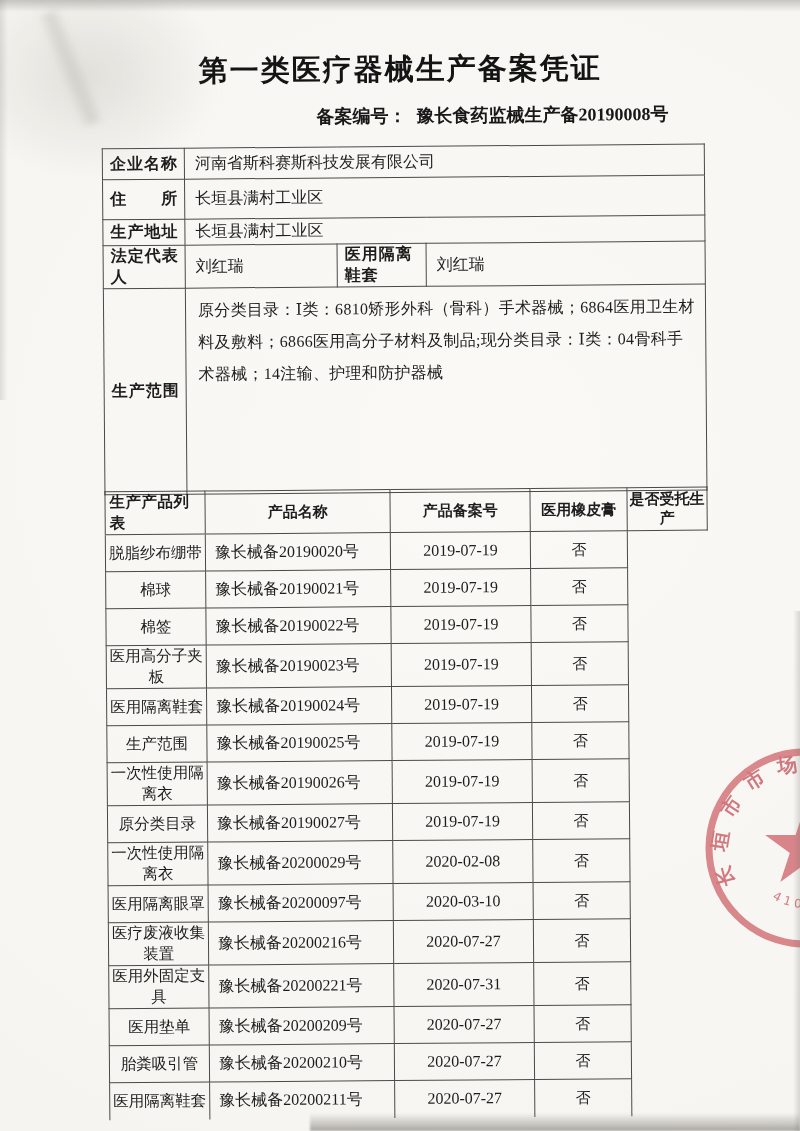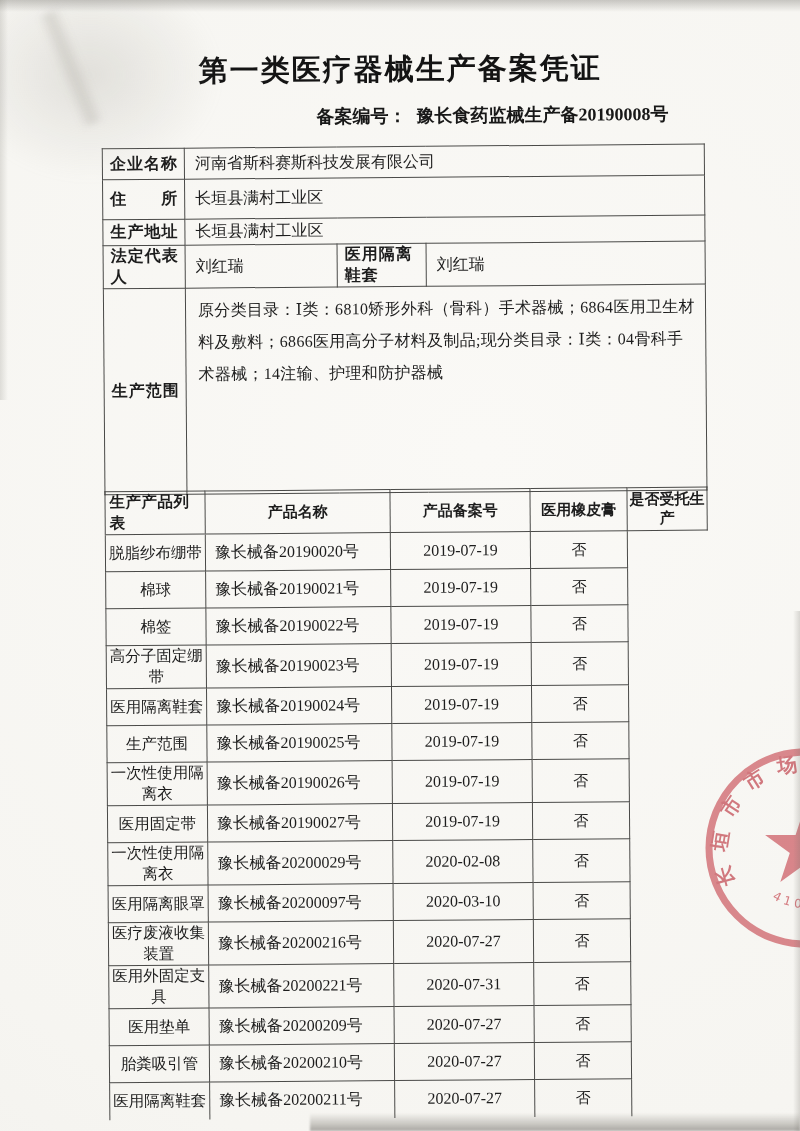--- a/index.html
+++ b/index.html
@@ -144,21 +144,21 @@
             <td>2019-07-19</td>
             <td>否</td>
           </tr>
           <tr class="prod-row">
             <td>棉签</td>
             <td>豫长械备20190022号</td>
             <td>2019-07-19</td>
             <td>否</td>
           </tr>
           <tr class="prod-row">
-            <td>高分子固定绷带</td>
+            <td>医用高分子夹板</td>
             <td>豫长械备20190023号</td>
             <td>2019-07-19</td>
             <td>否</td>
           </tr>
           <tr class="prod-row">
             <td>医用隔离鞋套</td>
             <td>豫长械备20190024号</td>
             <td>2019-07-19</td>
             <td>否</td>
           </tr>
@@ -168,21 +168,21 @@
             <td>2019-07-19</td>
             <td>否</td>
           </tr>
           <tr class="prod-row">
             <td>一次性使用隔离衣</td>
             <td>豫长械备20190026号</td>
             <td>2019-07-19</td>
             <td>否</td>
           </tr>
           <tr class="prod-row">
-            <td>医用固定带</td>
+            <td>原分类目录</td>
             <td>豫长械备20190027号</td>
             <td>2019-07-19</td>
             <td>否</td>
           </tr>
           <tr class="prod-row">
             <td>一次性使用隔离衣</td>
             <td>豫长械备20200029号</td>
             <td>2020-02-08</td>
             <td>否</td>
           </tr>

